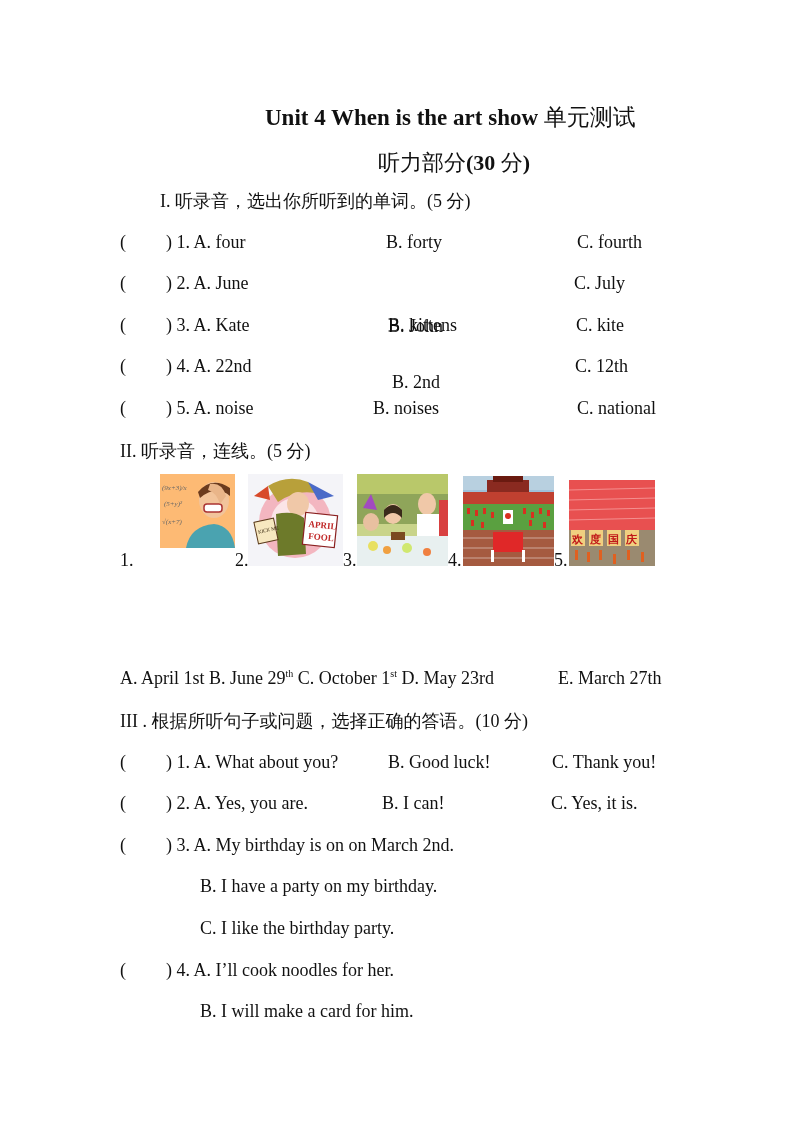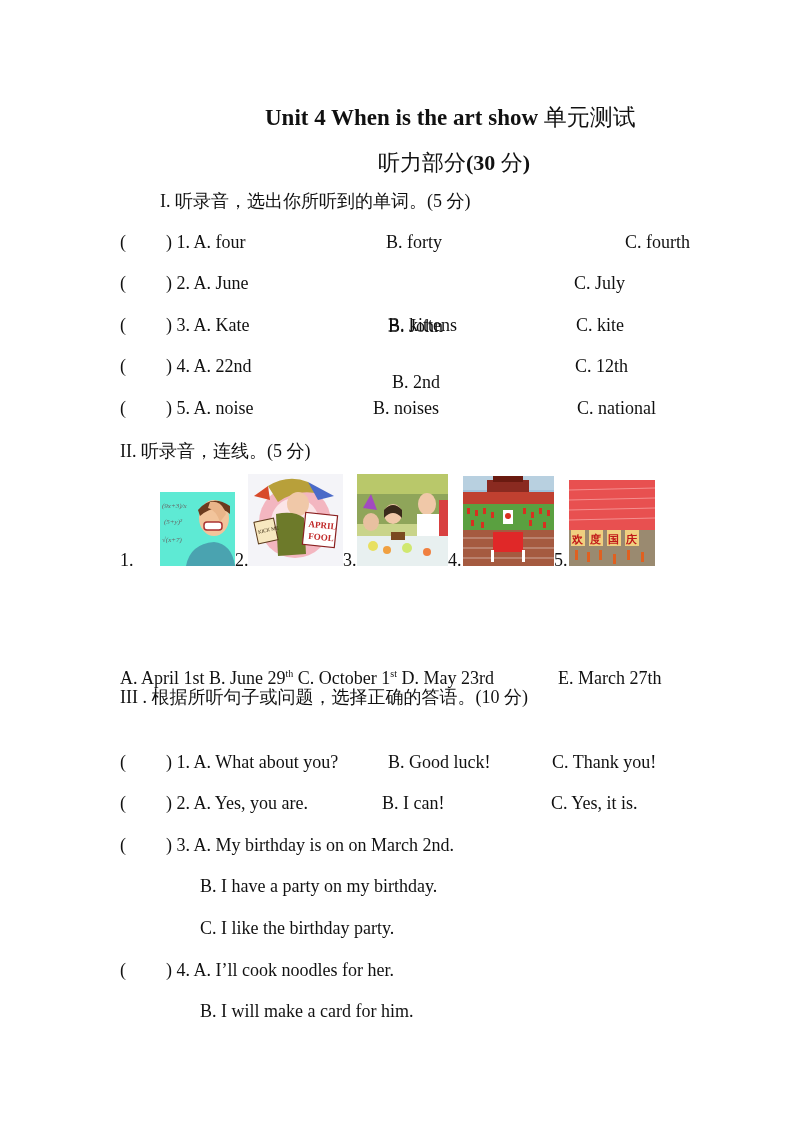--- a/index.html
+++ b/index.html
@@ -29,21 +29,21 @@
 <div class="abs subtitle">
   <span class="cn">听力部分</span><span>(30 </span><span class="cn">分</span><span>)</span>
 </div>
 
 <div class="abs sec" style="top:189px;margin-left:40px;">I.  听录音，选出你所听到的单词。(5 分)</div>
 
 <div>
   <span class="abs q" style="left:120px;top:232px;">(</span>
   <span class="abs q" style="left:166px;top:232px;">) 1. A. four</span>
   <span class="abs q" style="left:386px;top:232px;">B. forty</span>
-  <span class="abs q" style="left:577px;top:232px;margin-left:48px;">C. fourth</span>
+  <span class="abs q" style="left:577px;top:232px;">C. fourth</span>
 </div>
 <div>
   <span class="abs q" style="left:120px;top:273px;">(</span>
   <span class="abs q" style="left:166px;top:273px;">) 2. A. June</span>
   <span class="abs q" style="left:388px;top:273px;margin-top:43px;">B. John</span>
   <span class="abs q" style="left:574px;top:273px;">C. July</span>
 </div>
 <div>
   <span class="abs q" style="left:120px;top:315px;">(</span>
   <span class="abs q" style="left:166px;top:315px;">) 3. A. Kate</span>
@@ -59,21 +59,21 @@
 <div>
   <span class="abs q" style="left:120px;top:398px;">(</span>
   <span class="abs q" style="left:166px;top:398px;">) 5. A. noise</span>
   <span class="abs q" style="left:373px;top:398px;">B. noises</span>
   <span class="abs q" style="left:577px;top:398px;">C. national</span>
 </div>
 
 <div class="abs sec" style="top:439px;">II.  听录音，连线。(5 分)</div>
 
 <span class="num-label" style="left:120px;">1.</span>
-<div class="pic" style="left:160px;top:492px;width:75px;height:74px;background:#5eead4;">
+<div class="pic" style="left:160px;top:474px;width:75px;height:74px;background:#fdba74;">
   <svg width="75" height="74" viewBox="0 0 75 74">
     <text x="2" y="16" font-size="7" fill="#666" font-style="italic">(9x+3)/x</text>
     <text x="4" y="32" font-size="7" fill="#666" font-style="italic">(5+y)²</text>
     <text x="2" y="50" font-size="7" fill="#666" font-style="italic">√(x+7)</text>
     <ellipse cx="54" cy="26" rx="15" ry="18" fill="#f2c49b"></ellipse>
     <path d="M38 18 Q52 2 70 14 L70 22 Q56 10 40 24 Z" fill="#6b3b1e"></path>
     <rect x="44" y="30" width="18" height="8" rx="3" fill="#fff" stroke="#a33" stroke-width="1.5"></rect>
     <path d="M50 10 Q62 8 66 22 L60 30 Q56 18 48 16 Z" fill="#e9b589"></path>
     <path d="M26 74 Q30 52 54 50 Q72 52 75 74 Z" fill="#4aa3b0"></path>
   </svg>
@@ -182,21 +182,21 @@
         <rect x="72" y="72" width="3" height="10"></rect>
       </g>
   </svg>
 </div>
 
 <div class="abs txt" style="left:120px;top:668px;">
   <span>A. April 1st </span><span>B. June 29</span><sup>th</sup><span> C. October 1</span><sup>st</sup><span> D. May 23rd</span>
 </div>
 <div class="abs txt" style="left:558px;top:668px;">E. March 27th</div>
 
-<div class="abs sec" style="top:685px;">III .  根据所听句子或问题，选择正确的答语。(10 分)</div>
+<div class="abs sec" style="top:709px;">III .  根据所听句子或问题，选择正确的答语。(10 分)</div>
 
 <div>
   <span class="abs q" style="left:120px;top:752px;">(</span>
   <span class="abs q" style="left:166px;top:752px;">) 1. A. What about you?</span>
   <span class="abs q" style="left:388px;top:752px;">B. Good luck!</span>
   <span class="abs q" style="left:552px;top:752px;">C. Thank you!</span>
 </div>
 <div>
   <span class="abs q" style="left:120px;top:793px;">(</span>
   <span class="abs q" style="left:166px;top:793px;">) 2. A. Yes, you are.</span>

